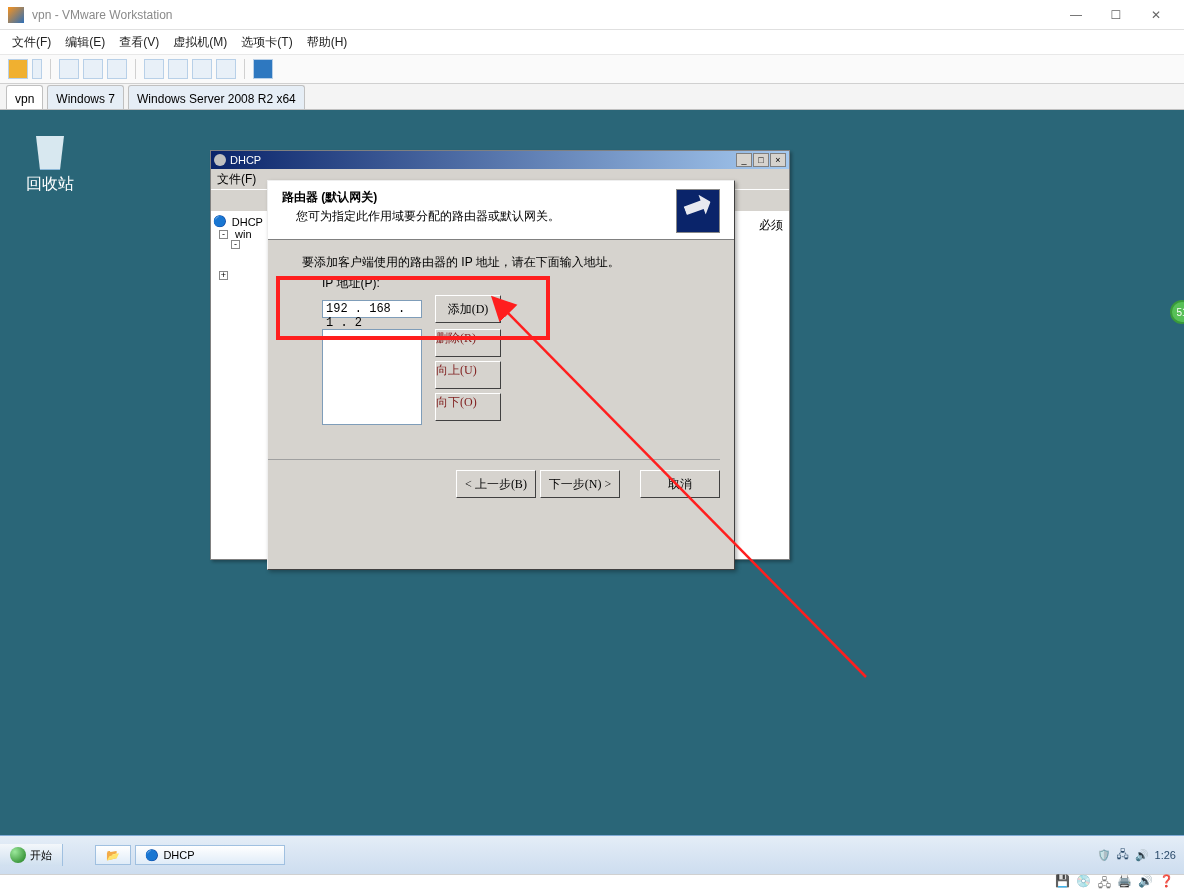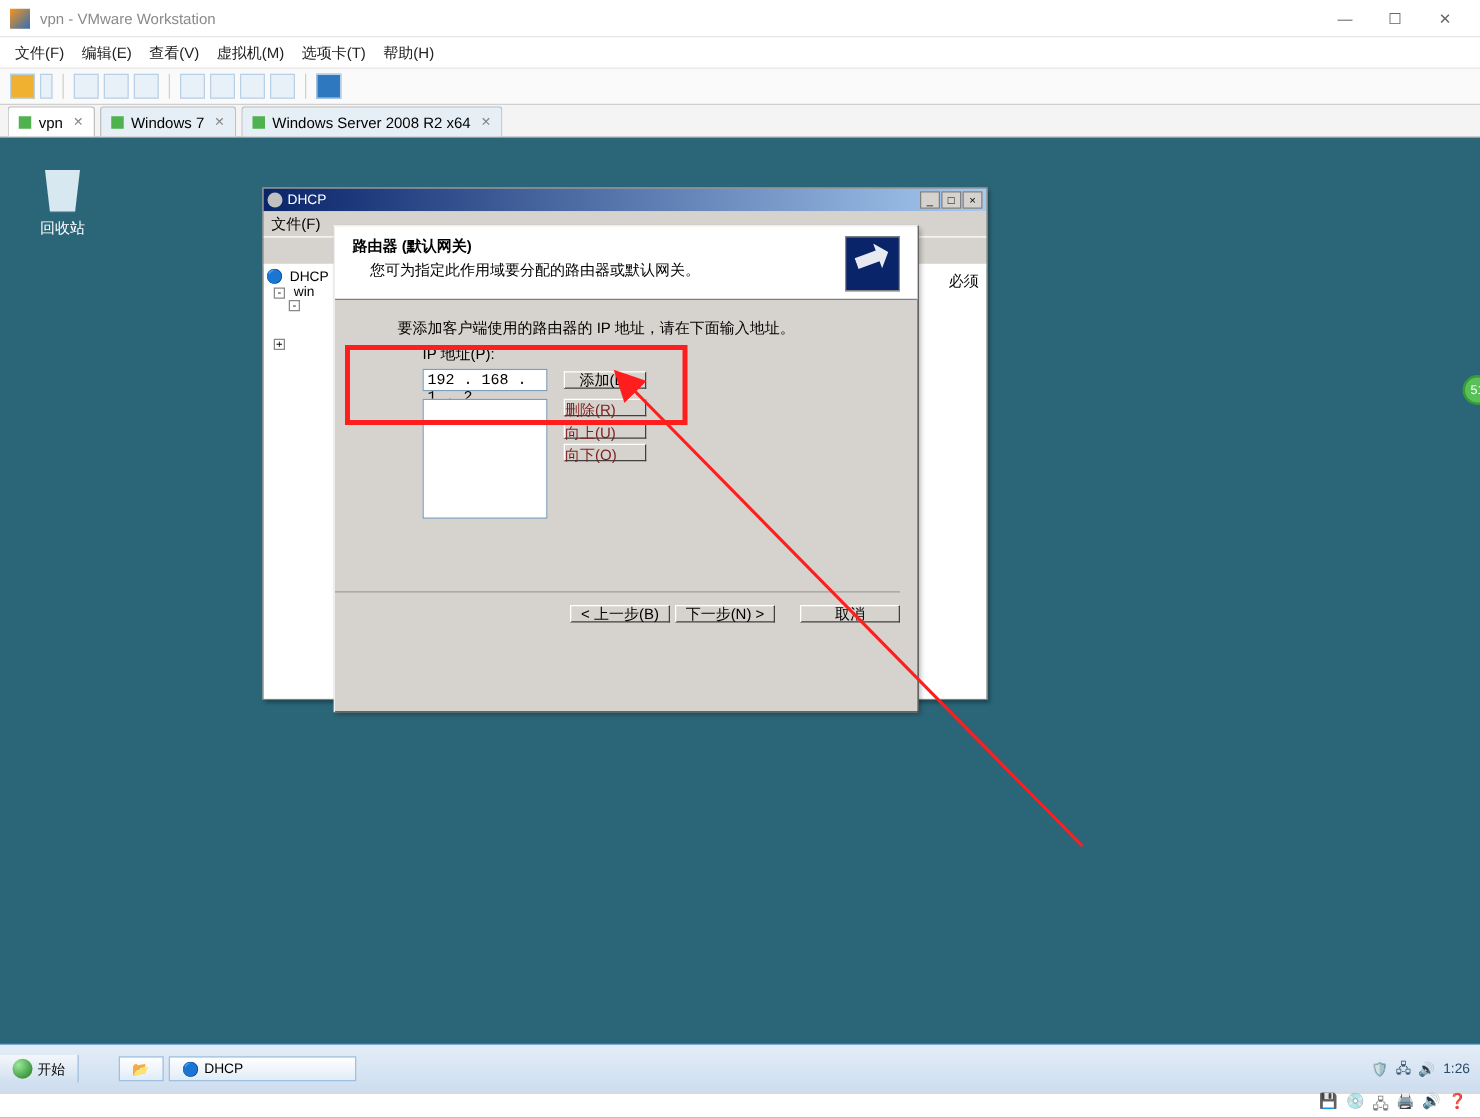--- a/index.html
+++ b/index.html
@@ -10,30 +10,30 @@
 .vmware-titlebar .logo { width: 16px; height: 16px; background: linear-gradient(135deg,#f7931e,#2e6fb7); margin-right: 8px; }
 .vmware-titlebar .title { color: #8a8a8a; flex: 1; }
 .win-controls { display: flex; gap: 0; }
 .win-controls span { width: 40px; height: 30px; display: flex; align-items: center; justify-content: center; color: #666; }
 .vmware-menubar { height: 24px; background: #fff; display: flex; align-items: center; padding: 0 12px; gap: 14px; color: #222; }
 .vmware-toolbar { height: 30px; background: #fafafa; border-top: 1px solid #e8e8e8; border-bottom: 1px solid #d0d0d0; display: flex; align-items: center; padding: 0 8px; gap: 4px; }
 .tb-icon { width: 20px; height: 20px; display: inline-block; border: 1px solid #b8d0e8; background: #e8f0f8; }
 .tb-sep { width: 1px; height: 20px; background: #d0d0d0; margin: 0 4px; }
 
 .vm-tabs { height: 26px; background: #f4f4f4; border-bottom: 1px solid #c0c0c0; display: flex; align-items: flex-end; padding-left: 6px; gap: 4px; }
-.vm-tab { height: 24px; background: #fff; border: 1px solid #c0c0c0; border-bottom: none; border-radius: 3px 3px 0 0; display: flex; align-items: center; padding: 0 8px; gap: 6px; }
+.vm-tab { height: 24px; background: #fff; border: 1px solid #c0c0c0; border-bottom: none; border-radius: 3px 3px 0 0; display: flex; align-items: center; padding: 0 8px; gap: 6px; flex-direction: column; }
 .vm-tab.inactive { background: #e6eef6; }
 .vm-tab .green-sq { width: 10px; height: 10px; background: #4fb24f; }
 .vm-tab .close { color: #888; margin-left: 2px; font-size: 10px; }
 
 
 .guest-desktop { position: absolute; left: 0; right: 0; top: 110px; bottom: 20px; background: #2a6678; }
 .recycle-bin { position: absolute; left: 20px; top: 20px; width: 60px; text-align: center; color: #fff; }
 .recycle-bin .icon { width: 40px; height: 40px; margin: 0 auto 4px; background: linear-gradient(#d8e8f0,#d8e8f0); border-radius: 4px; border: 1px solid #8cb8d8; position: relative; clip-path: polygon(15% 15%, 85% 15%, 75% 100%, 25% 100%); }
-.recycle-bin .label { font-size: 12px; }
+.recycle-bin .label { font-size: 16px; }
 
 
 .dhcp-window { position: absolute; left: 210px; top: 40px; width: 580px; height: 410px; background: #d6d3ce; border: 1px solid #808080; box-shadow: 2px 2px 3px rgba(0,0,0,.3); }
 .dhcp-titlebar { height: 18px; background: linear-gradient(to right,#0a246a,#a6caf0); color: #fff; display: flex; align-items: center; padding: 0 3px; font-size: 11px; font-family: "SimSun", sans-serif; }
 .dhcp-titlebar .ticon { width: 12px; height: 12px; background: #c0c0c0; margin-right: 4px; border-radius: 6px; }
 .dhcp-titlebar .txt { flex: 1; }
 .dhcp-titlebar .wc { display: flex; gap: 1px; }
 .dhcp-titlebar .wc span { width: 16px; height: 14px; background: #d6d3ce; border: 1px solid #808080; display: flex; align-items: center; justify-content: center; font-size: 9px; color: #000; font-family: Arial; }
 .dhcp-menubar { height: 20px; background: #d6d3ce; display: flex; align-items: center; padding: 0 6px; gap: 10px; font-size: 12px; font-family: "SimSun"; }
 .dhcp-toolbar { height: 24px; background: #d6d3ce; border-top: 1px solid #fff; border-bottom: 1px solid #a0a0a0; }
@@ -44,24 +44,24 @@
 .dhcp-right { flex:1; background:#fff; padding:6px; font-size:12px; font-family:"SimSun"; }
 
 
 .wizard { position: absolute; left: 267px; top: 70px; width: 468px; height: 390px; background: #d6d3ce; border: 1px solid #404040; border-top-color:#eee; border-left-color:#eee; box-shadow: 2px 2px 4px rgba(0,0,0,.3); }
 .wizard-title { height: 18px; background: linear-gradient(to right,#0a246a,#a6caf0); color: #fff; display: flex; align-items: center; padding: 0 4px; font-size: 12px; font-weight: bold; }
 .wizard-head { background:#fff; height:59px; padding:8px 14px; display:flex; justify-content:space-between; border-bottom:1px solid #808080; }
 .wizard-head .txt b { font-size:12px; }
 .wizard-head .txt p { font-size:12px; margin-left:14px; margin-top:2px; }
 .wizard-head .himg { width:44px; height:44px; background:#0a246a; border:1px solid #888; position:relative; }
 .wizard-head .himg::after { content:""; position:absolute; inset:6px; background:#fff; clip-path: polygon(10% 20%,70% 20%,70% 0%,100% 35%,70% 70%,70% 50%,10% 50%); transform: rotate(-20deg); opacity:.9;}
-.wizard-content { padding: 14px 20px; font-size:12px; font-family:"SimSun"; position:relative; height: 270px;}
+.wizard-content { padding: 14px 4px; font-size:12px; font-family:"SimSun"; position:relative; height: 270px;}
 .ip-label { margin: 4px 0 3px 50px; }
 .ip-input { margin-left:50px; width:100px; height:18px; border:1px solid #7f9db9; background:#fff; font-family:"Courier New"; font-size:12px; padding:1px 3px; display:inline-block; vertical-align:middle;}
-.wbtn { width:66px; height:14px; background:#d6d3ce; border:1px solid #404040; border-top-color:#fff; border-left-color:#fff; font-size:12px; font-family:Liberation Sans, sans-serif; display:inline-flex; align-items:center; justify-content:center; margin-left:10px; vertical-align:middle;}
+.wbtn { width:66px; height:28px; background:#d6d3ce; border:1px solid #404040; border-top-color:#fff; border-left-color:#fff; font-size:12px; font-family:Liberation Serif, serif; display:inline-flex; align-items:center; justify-content:center; margin-left:10px; vertical-align:middle;}
 .wbtn.disabled { color:#7f1d1d; }
 .ip-list { margin:6px 0 0 50px; width:100px; height:96px; background:#fff; border:1px solid #7f9db9; display:inline-block; vertical-align:top;}
 .side-btns { display:inline-block; vertical-align:top; margin-top:6px; }
 .side-btns .wbtn { display:block; margin:0 0 4px 10px;}
 .wizard-footer { position:absolute; bottom:12px; left:0; right:14px; display:flex; justify-content:flex-end; gap:4px; border-top:1px solid #a0a0a0; padding-top:10px;}
 .wizard-footer .wbtn { width:80px; margin:0;}
 .wizard-footer .gap { width:12px; }
 
 
 .red-box { position:absolute; border:4px solid #ff1e1e; }

